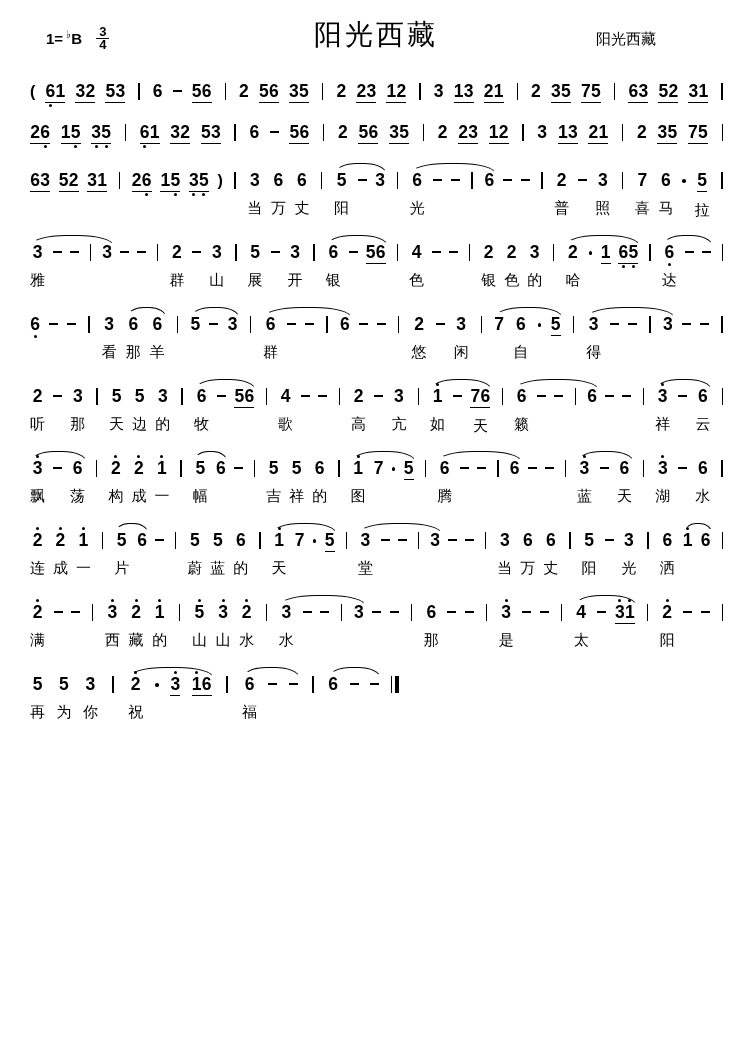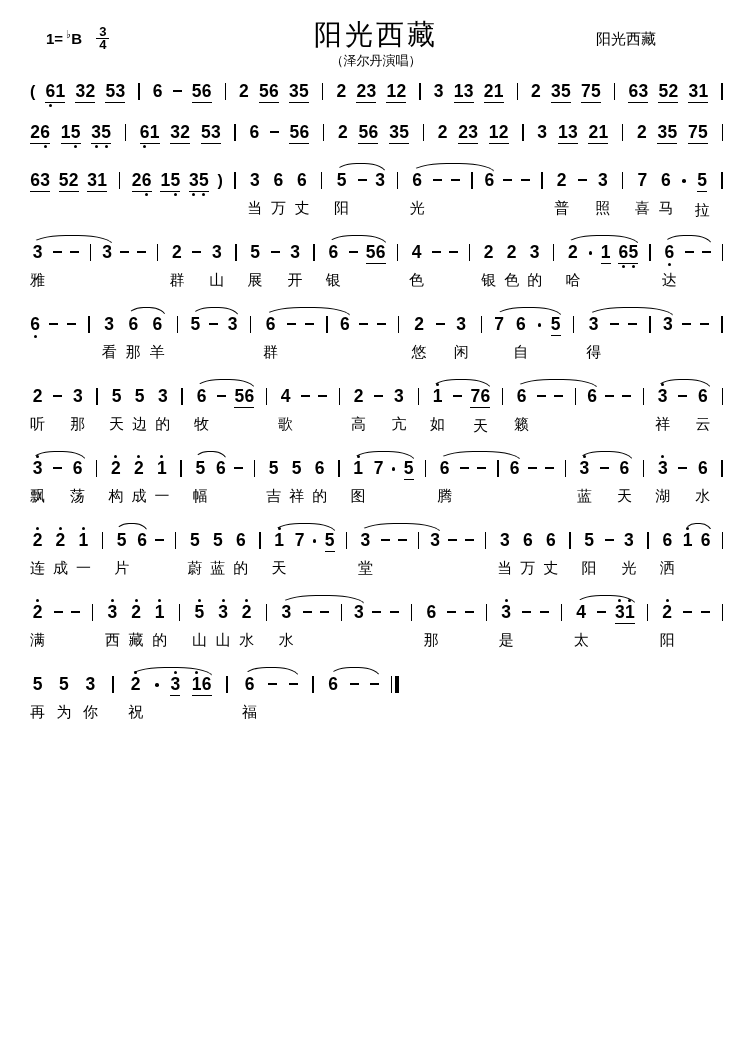--- a/index.html
+++ b/index.html
@@ -48,21 +48,20 @@
   <div class="keysig">
     <span>1=</span>
       <span class="flat">♭</span>
       <span>B</span>
     <span class="frac">
       <span class="num">3</span>
       <span class="den">4</span>
     </span>
   </div>
   <div class="title">阳光西藏</div>
-  <div class="subtitle">（泽尔丹演唱）</div>
   <div class="credit-right">阳光西藏</div>
 
   <div class="score" id="score">
       <div class="line">
         <div class="tokens">
           <div class="tok">
             <div class="row-da"></div>
             <div class="row-ch">
               <div class="sym-paren">(</div>
             </div>

